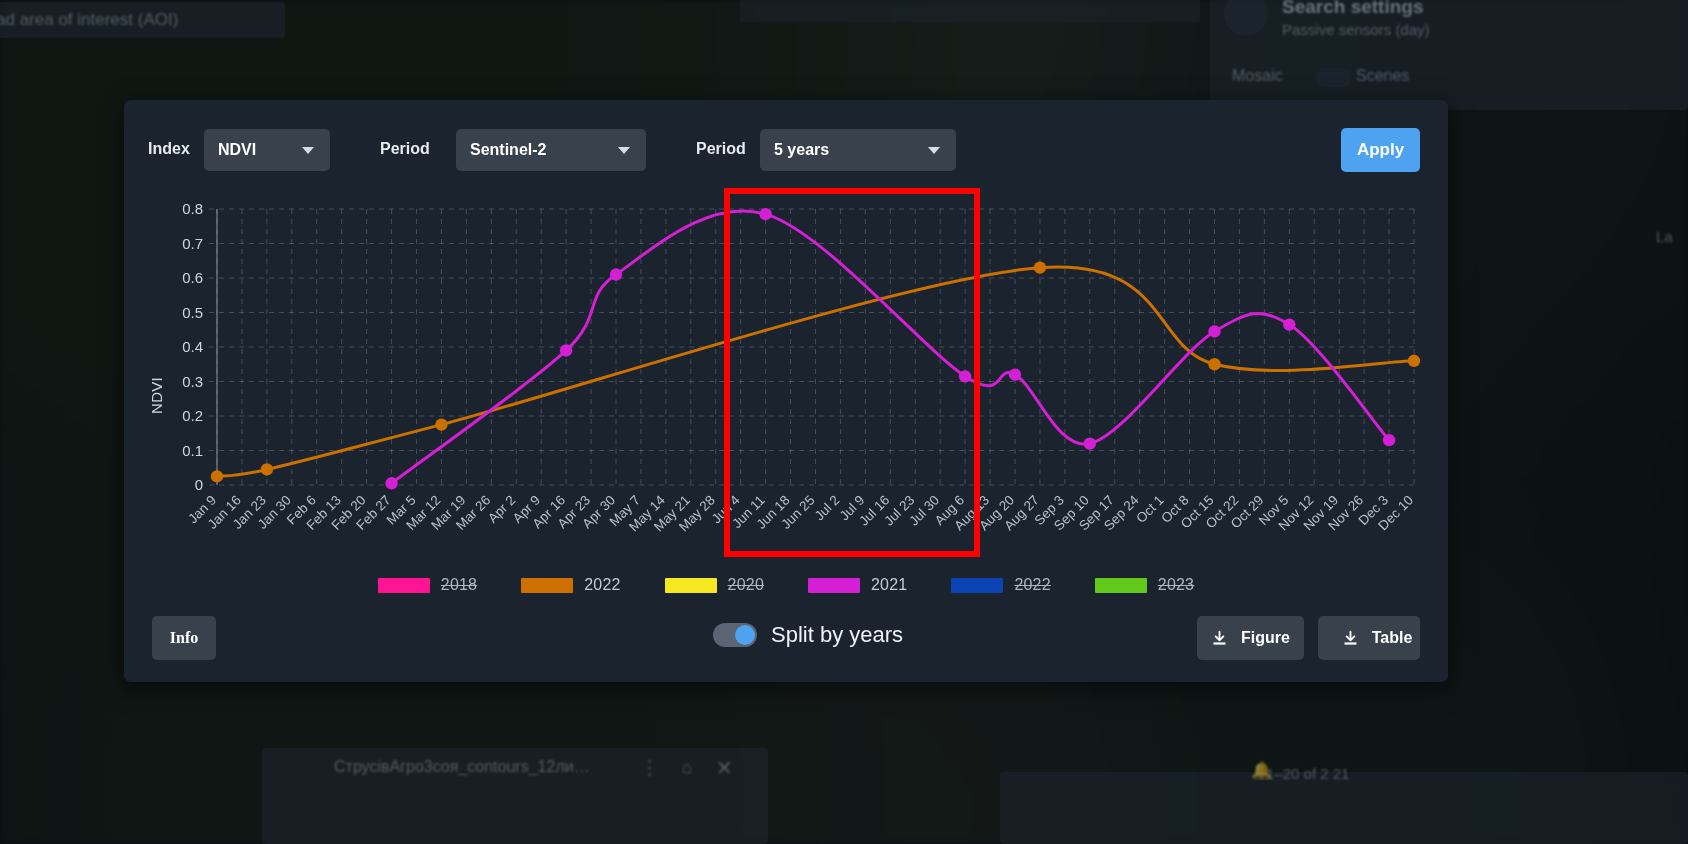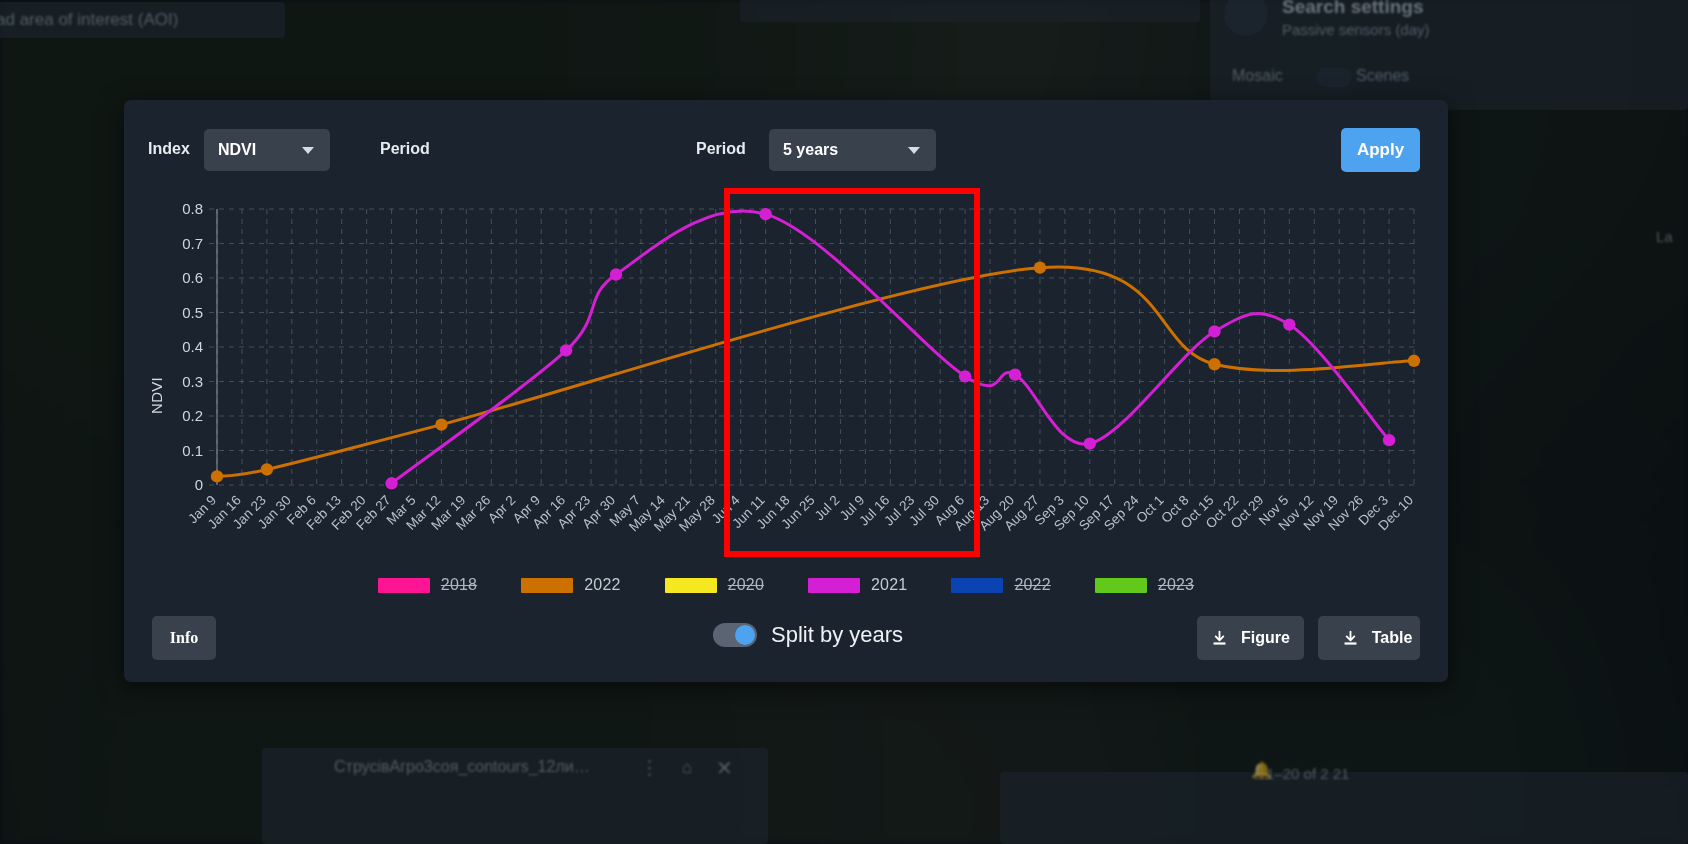--- a/index.html
+++ b/index.html
@@ -169,23 +169,27 @@
   <div class="card">
 
     <div class="toolbar">
       <div class="tb-label" style="left:24px;">Index</div>
       <div class="select" style="left:80px;width:126px;">
         <span class="sel-text">NDVI</span>
         <span class="caret"></span>
       </div>
 
       <div class="tb-label" style="left:256px;">Period</div>
+      <div class="select" style="left:332px;width:190px;">
+        <span class="sel-text">Sentinel-2</span>
+        <span class="caret"></span>
+      </div>
 
       <div class="tb-label" style="left:572px;">Period</div>
-      <div class="select" style="left:636px;width:167px;margin-left:9px;">
+      <div class="select" style="left:636px;width:196px;">
         <span class="sel-text">5 years</span>
         <span class="caret"></span>
       </div>
 
       <div class="apply-btn">Apply</div>
     </div>
 
     <div class="plot-wrap">
       <div class="ylabel">NDVI</div>
       <svg class="svgplot" id="chart-svg" width="1324" height="380">

